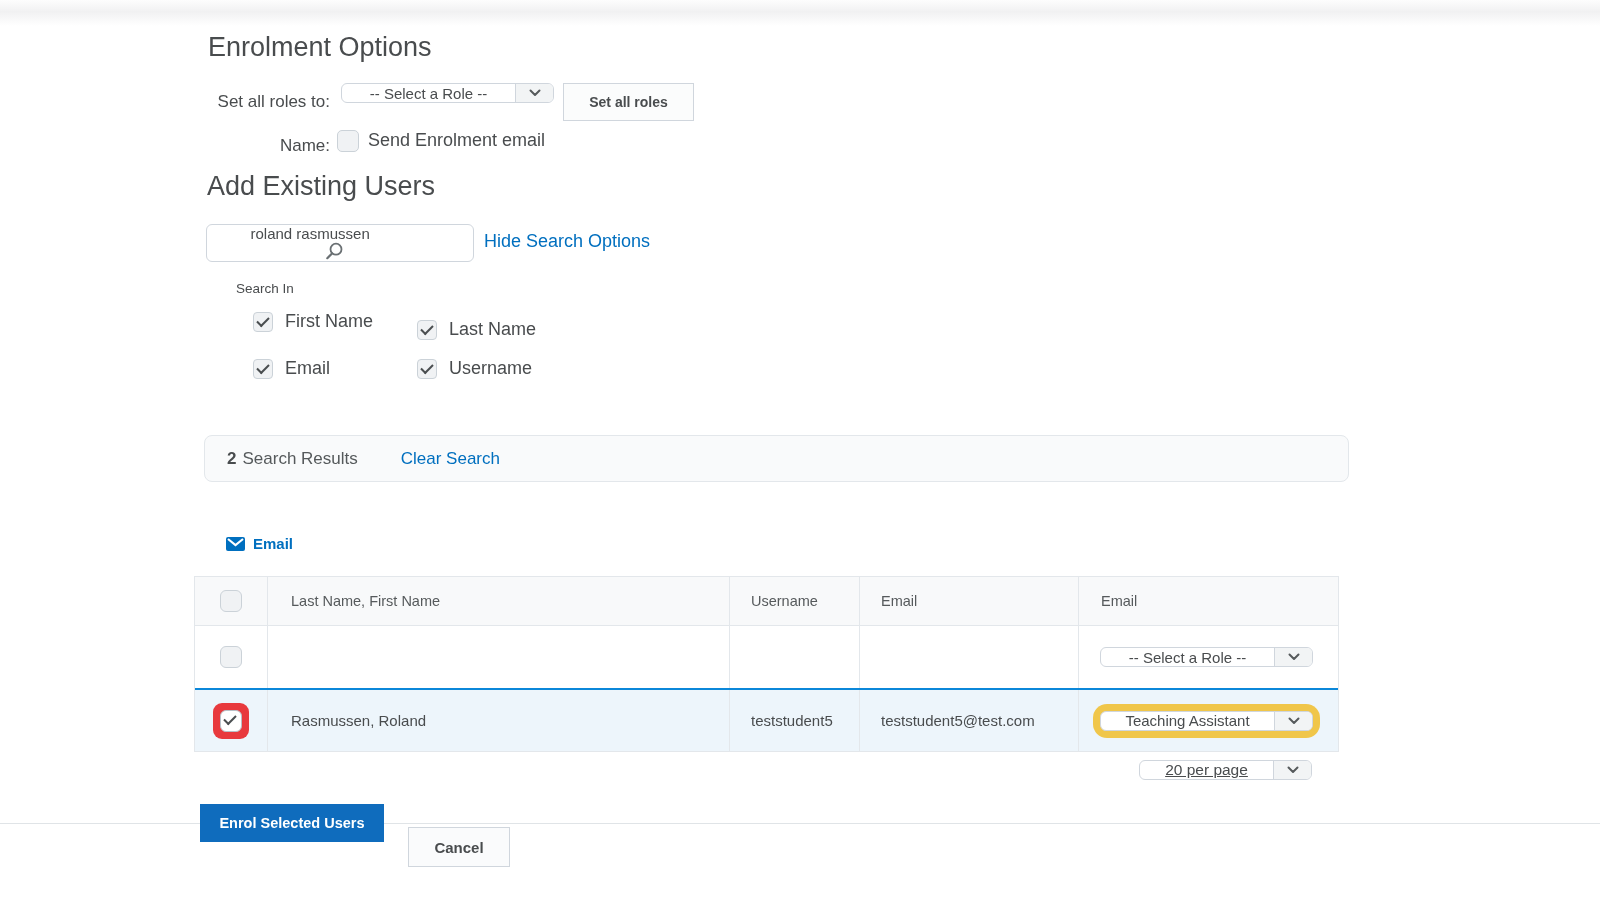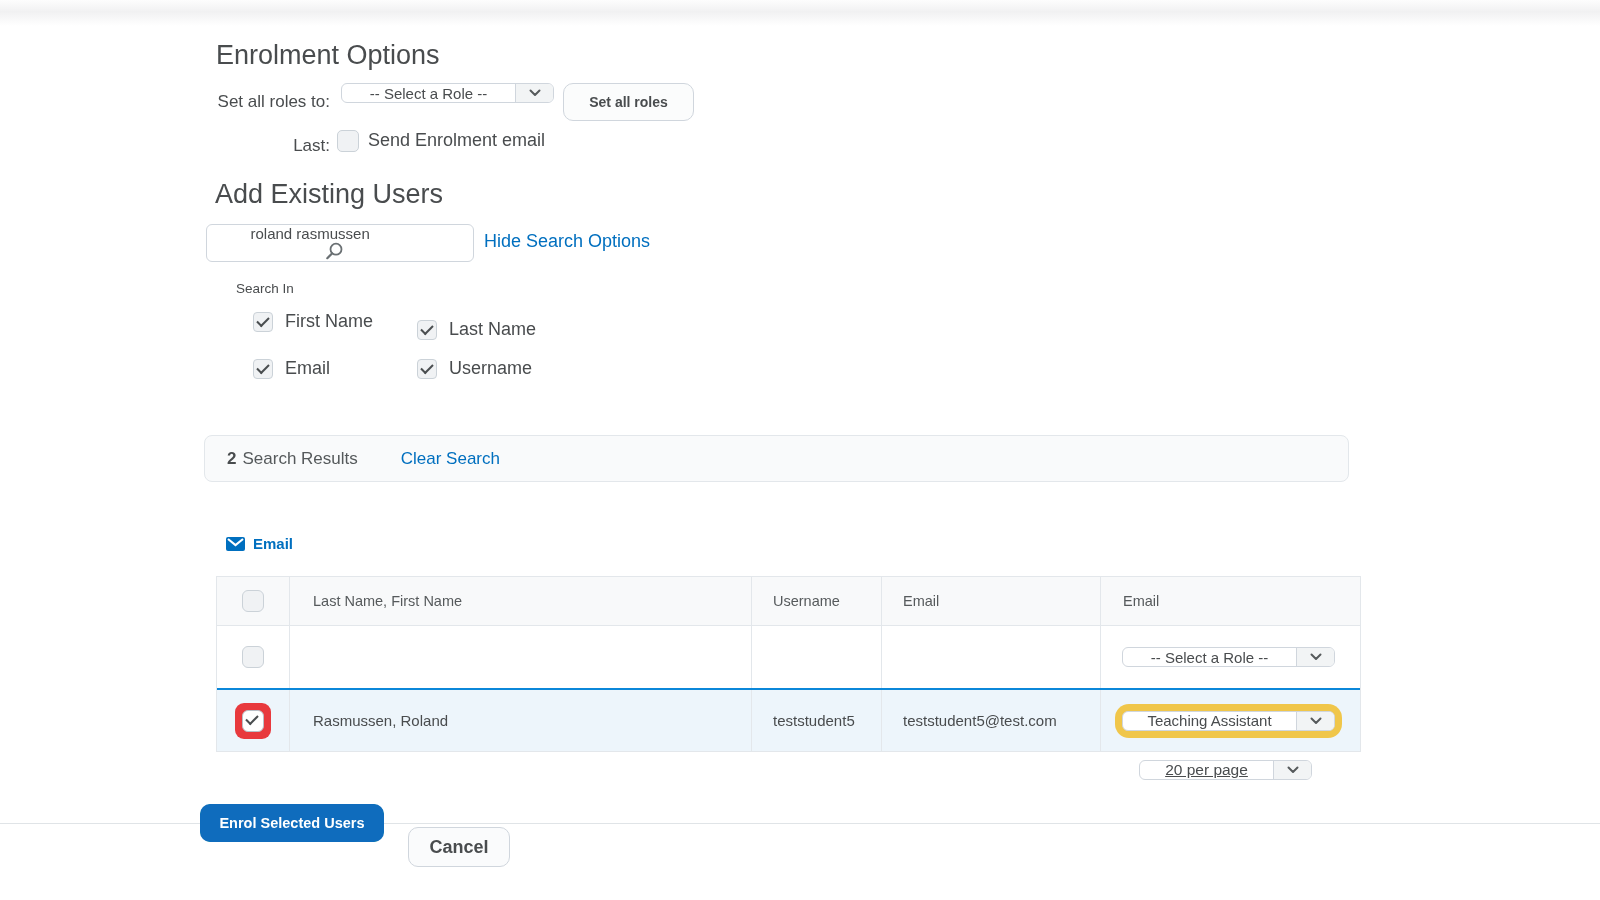--- a/index.html
+++ b/index.html
@@ -2,48 +2,48 @@
 <html style="--link: #006fbf; --primary-button: #0f6cbd; --selected-row-bg: #edf5fb; --selected-row-line: #0b87d9; --highlight-green: #2dcc70; --highlight-yellow: #f0c64a; --highlight-red: #e8393d;"><head>
 <meta charset="utf-8">
 <style>
   html,body{margin:0;padding:0;background:#fff;}
   body{font-family:"Liberation Sans","DejaVu Sans",sans-serif;color:#494c4e;}
   #stage{position:relative;width:1600px;height:900px;background:#fff;overflow:hidden;}
 
   .top-band{position:absolute;left:0;top:0;width:100%;height:26px;
     background:linear-gradient(180deg,#fdfdfd 0%,#f1f1f2 45%,#ffffff 100%);}
 
-  h1,h2{position:absolute;margin:12px;font-weight:400;font-size:27px;color:#494c4e;}
+  h1,h2{position:absolute;margin:4px;font-weight:400;font-size:27px;color:#494c4e;}
   #h-enrolment{left:204px;top:28px;}
   #h-addusers{left:203px;top:167px;}
 
   .flabel{position:absolute;font-size:17px;color:#494c4e;line-height:22px;}
   #lbl-setall{left:204px;top:91px;width:126px;text-align:right;}
   #lbl-send{left:204px;top:135px;width:126px;text-align:right;}
 
   
   .select{display:flex;align-items:stretch;height:20px;background:#fff;
     border:1px solid #d0d6dd;border-radius:6px;box-sizing:border-box;cursor:pointer;}
   .select .val{flex:1;display:flex;align-items:center;justify-content:center;
     font-size:15px;color:#494c4e;white-space:nowrap;padding:0 8px;}
   .select .chev{width:37px;border-left:1px solid #d0d6dd;background:#f2f4f5;
     display:flex;align-items:center;justify-content:center;border-radius:0 5px 5px 0;}
   #sel-top{position:absolute;left:341px;top:83px;width:213px;}
   #sel-perpage{position:absolute;left:1139px;top:760px;width:173px;text-decoration:underline;}
   .sel-role{width:213px;}
 
   
   .btn{box-sizing:border-box;display:flex;align-items:center;justify-content:center;
-    border-radius:10px;font-weight:700;cursor:pointer;font-family:inherit;}
+    border-radius:0;font-weight:700;cursor:pointer;font-family:inherit;}
   #btn-setall{position:absolute;left:563px;top:83px;width:131px;height:38px;
     background:#fbfcfc;border:1px solid #d0d6dd;font-size:14px;color:#494c4e;}
   #btn-enrol{width:184px;height:38px;background:var(--primary-button,#0f6cbd);
     border:none;color:#fff;font-size:14.5px;}
   #btn-cancel{position:absolute;left:408px;top:827px;width:102px;height:40px;
-    background:#fafbfc;border:1px solid #d0d6dd;color:#494c4e;font-size:18px;}
+    background:#fafbfc;border:1px solid #d0d6dd;color:#494c4e;font-size:15px;}
 
   
   .cb{position:relative;display:inline-block;box-sizing:border-box;
     background:#f0f2f4;border:1px solid #cbd2d8;flex:none;cursor:pointer;}
   .cb20{width:20px;height:20px;border-radius:4px;}
   .cb22{width:22px;height:22px;border-radius:6px;}
   .cb.checked::after{content:"";position:absolute;left:3px;top:4px;width:10px;height:5px;
     border-left:2.5px solid #4a4e50;border-bottom:2.5px solid #4a4e50;transform:rotate(-45deg);}
   .cb-white{background:#fff;border-color:#b9c0c7;}
   #cb-send{position:absolute;left:337px;top:130px;width:22px;height:22px;border-radius:5px;}
@@ -70,21 +70,21 @@
     display:flex;align-items:center;padding-left:22px;}
   #results-bar .count{font-weight:700;font-size:17px;color:#494c4e;margin-right:6px;}
   #results-bar .rlabel{font-size:17px;color:#55595b;}
   #results-bar .clear{margin-left:43px;font-size:17px;}
 
   
   #email-action{position:absolute;left:226px;top:535px;display:flex;align-items:center;
     gap:8px;font-weight:700;font-size:15px;color:var(--link,#006fbf);cursor:pointer;}
 
   
-  #table{position:absolute;left:216px;top:576px;width:1145px;box-sizing:border-box;
+  #table{position:absolute;left:194px;top:576px;width:1145px;box-sizing:border-box;
     border:1px solid #e3e7eb;}
   .trow{display:flex;}
   .thead{height:48px;background:#f8f9fa;border-bottom:1px solid #e3e7eb;}
   .tc{box-sizing:border-box;border-right:1px solid #e3e7eb;display:flex;align-items:center;}
   .tc:last-child{border-right:none;}
   .w1{width:73px;justify-content:center;}
   .w2{width:462px;padding-left:23px;}
   .w3{width:130px;padding-left:21px;}
   .w4{width:219px;padding-left:21px;}
   .w5{width:259px;}
@@ -121,21 +121,21 @@
     <span class="val">-- Select a Role --</span>
     <span class="chev">
       <svg width="12" height="8" viewBox="0 0 12 8">
           <path d="M1.5 1.5 L6 6 L10.5 1.5" fill="none" stroke="#565a5c" stroke-width="2" stroke-linecap="round" stroke-linejoin="round"></path>
         </svg>
     </span>
   </div>
 
   <button class="btn" id="btn-setall">Set all roles</button>
 
-  <div class="flabel" id="lbl-send">Last:</div>
+  <div class="flabel" id="lbl-send">Name:</div>
   <span class="cb" id="cb-send"></span>
   <span id="lbl-sendemail">Send Enrolment email</span>
 
   <h2 id="h-addusers">Add Existing Users</h2>
 
   <div id="search-box">
     <input type="text" value="roland rasmussen" style="">
     <span class="mag">
       <svg width="19" height="19" viewBox="0 0 19 19">
           <circle cx="11" cy="7.2" r="5.5" fill="none" stroke="#6a7073" stroke-width="1.8"></circle>

